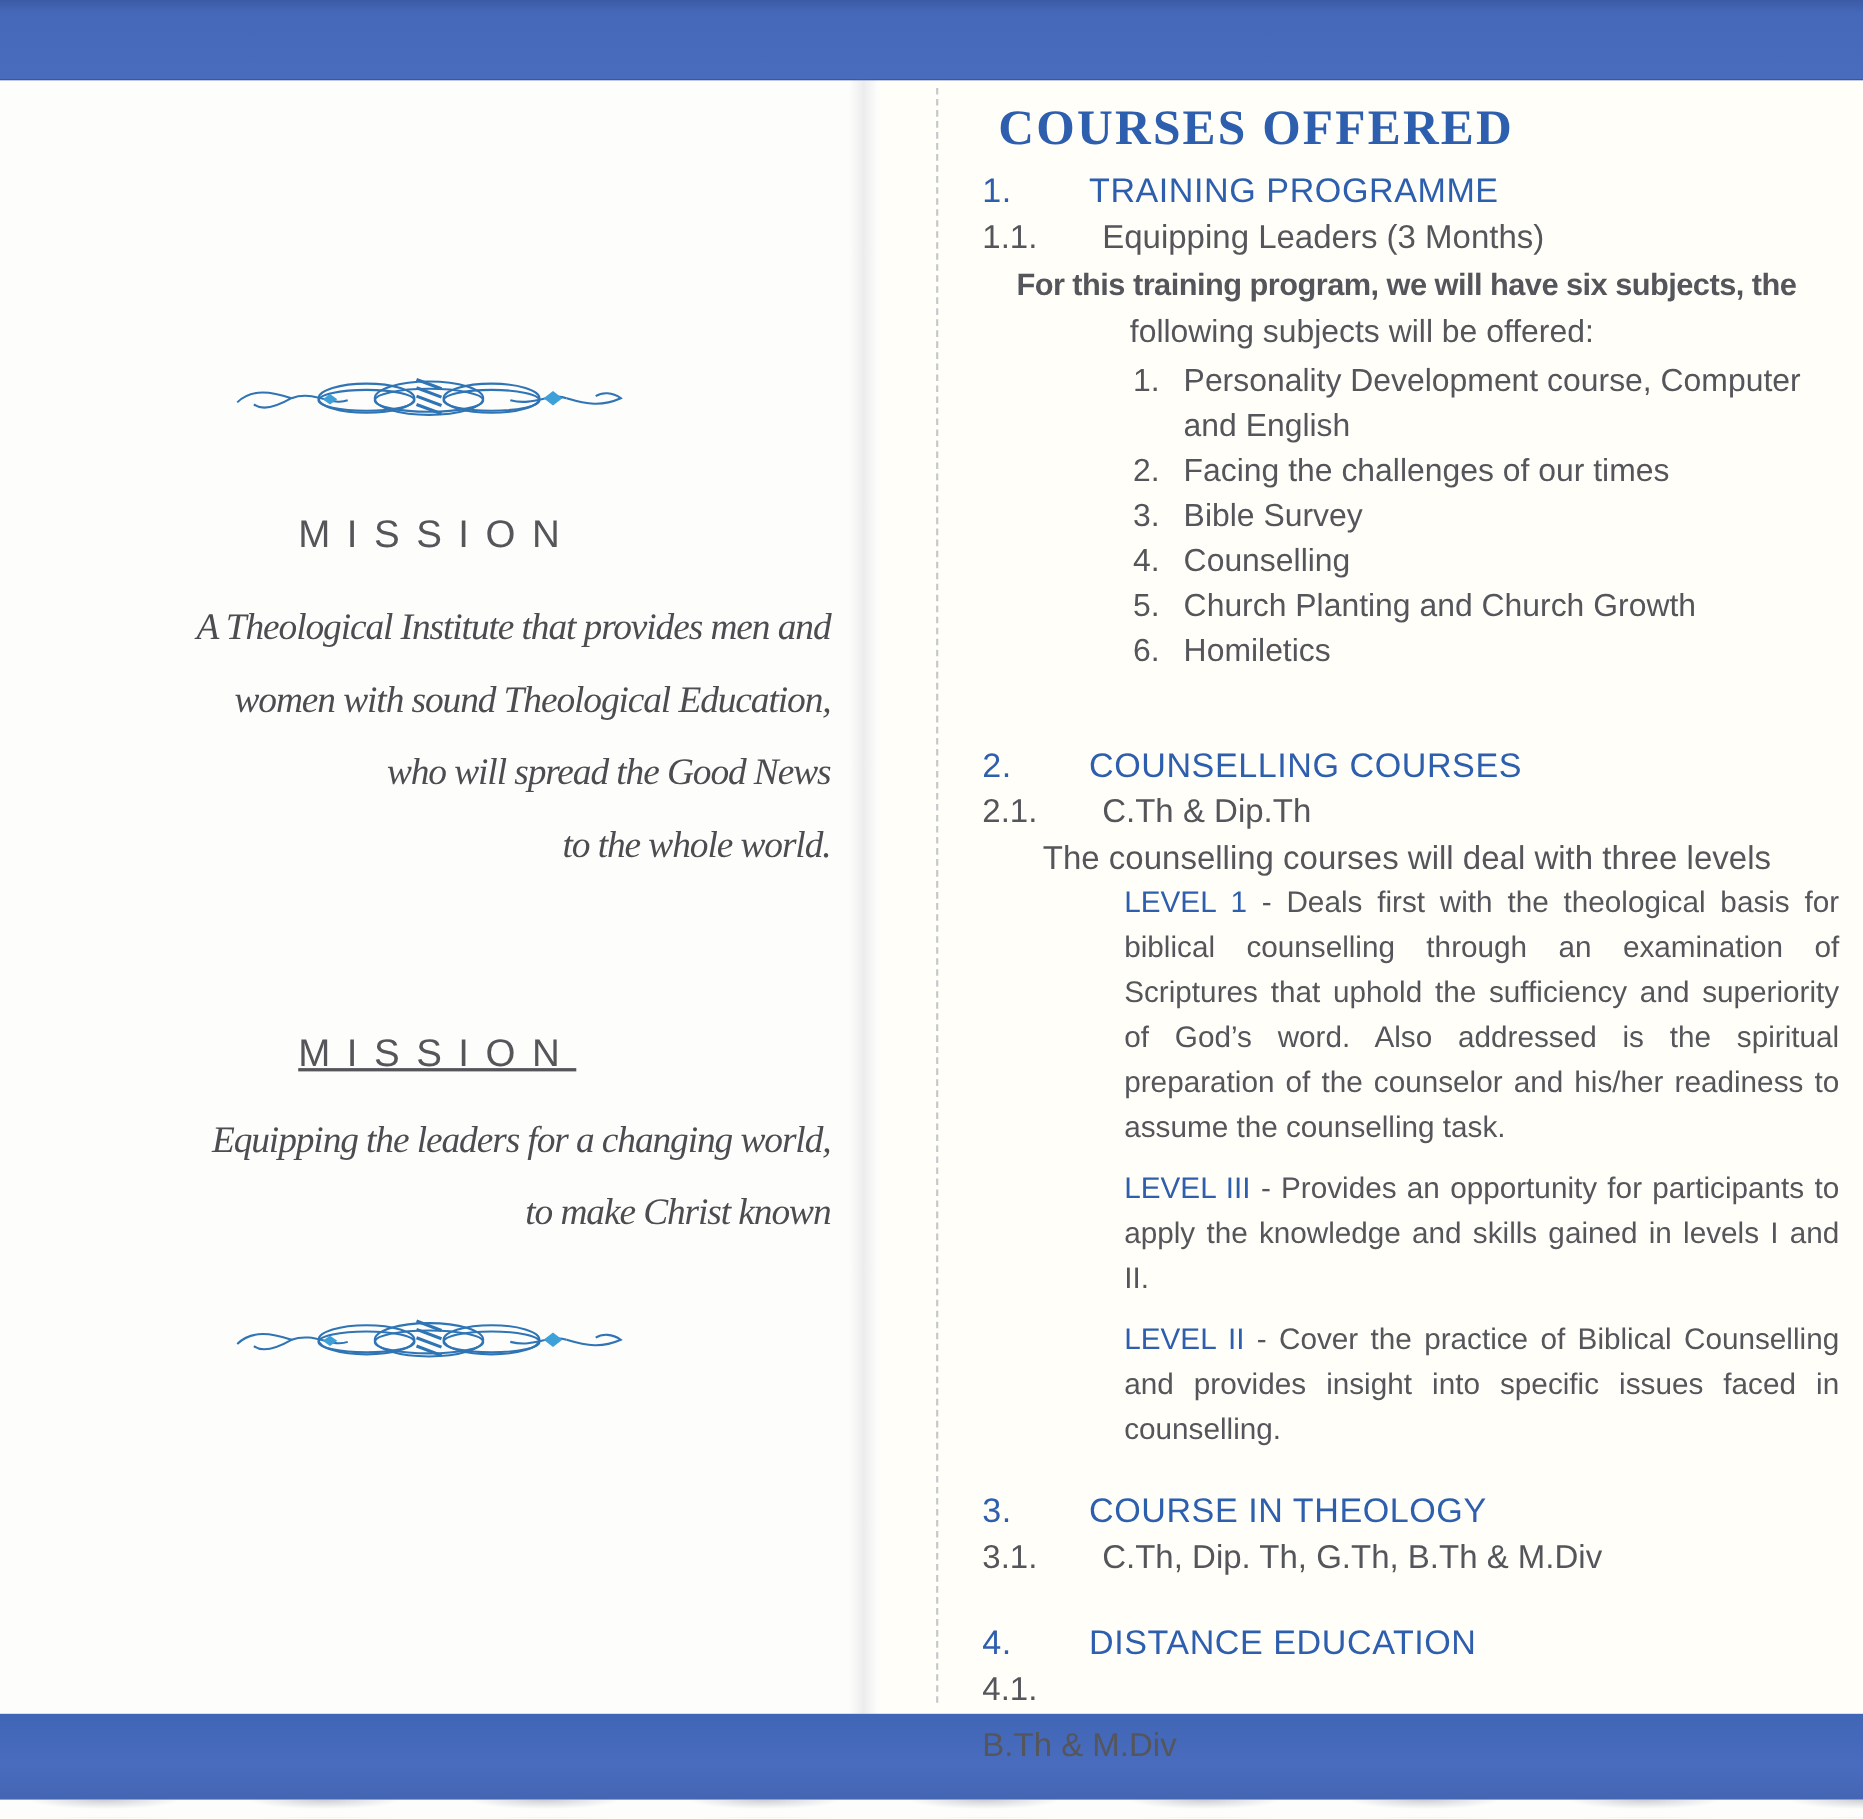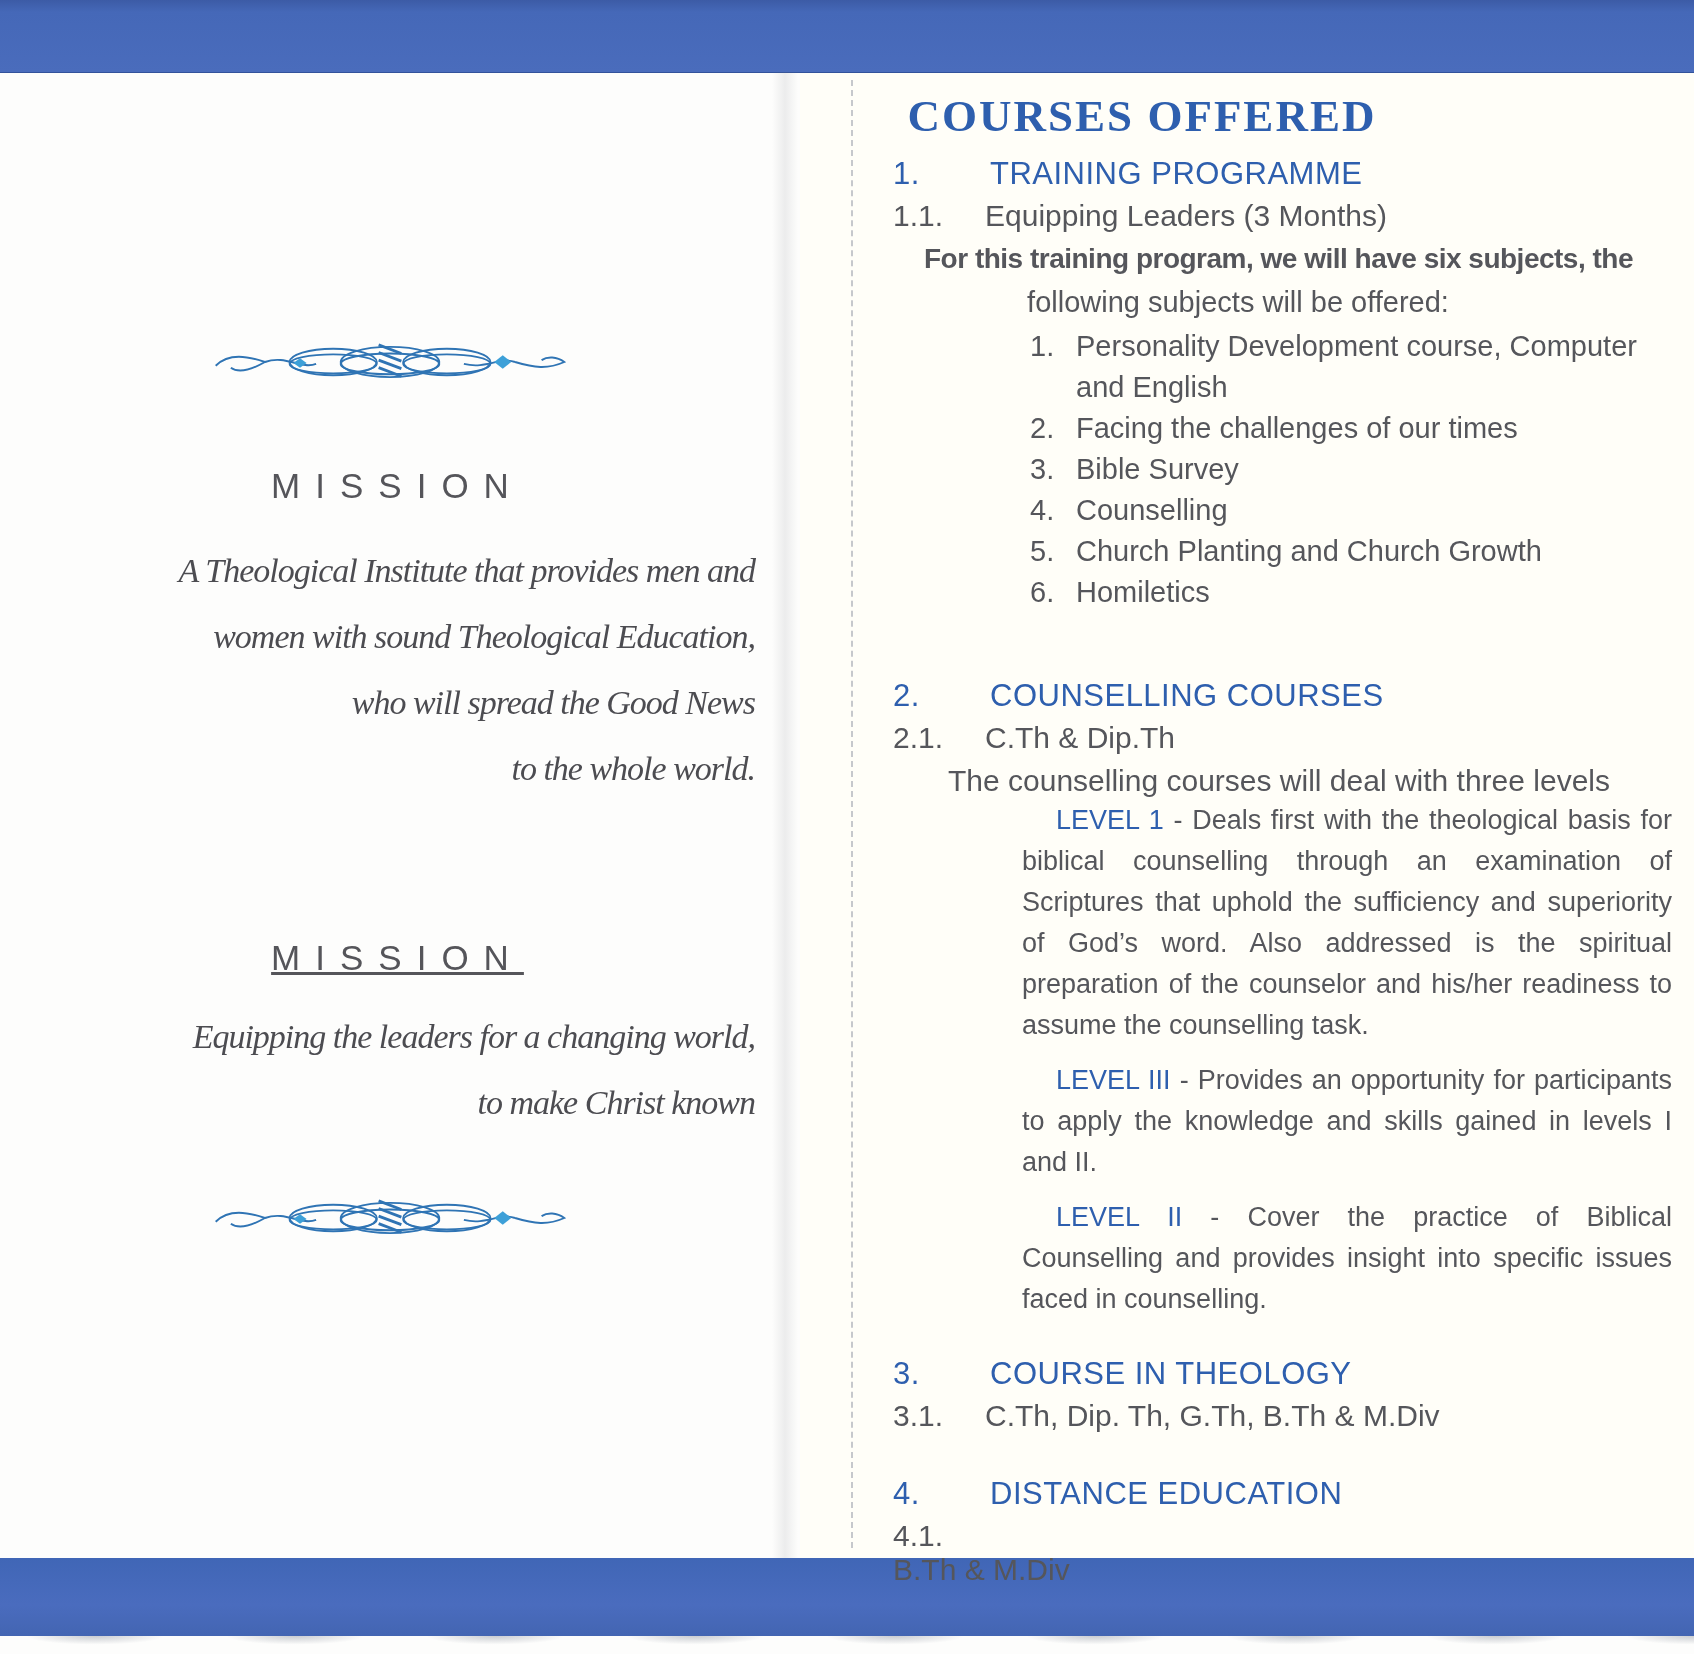--- a/index.html
+++ b/index.html
@@ -52,36 +52,36 @@
   .mission-p{top:1004px;}
 
   
   .title{
     position:absolute;left:806px;top:90px;width:672px;text-align:center;
     font-family:"Liberation Serif",serif;font-weight:bold;
     font-size:45px;letter-spacing:2px;color:#2e5fae;
   }
   .sec{position:absolute;left:893px;display:flex;color:#2e5fae;font-size:31px;letter-spacing:.5px;white-space:nowrap;}
   .sec .n{width:97px;flex:none;}
-  .sub{position:absolute;left:893px;display:flex;color:#55565b;font-size:30px;white-space:nowrap;}
+  .sub{position:absolute;left:893px;display:flex;color:#55565b;font-size:30px;white-space:nowrap;gap:17px;}
   .sub .n{width:92px;flex:none;}
   .s1-h{top:156px;} .s1-sub{top:199px;}
   .s2-h{top:678px;} .s2-sub{top:721px;}
   .s3-h{top:1356px;} .s3-sub{top:1399px;}
   .s4-h{top:1476px;} .s4-sub{top:1519px;flex-direction:column;}
   .intro1{position:absolute;left:924px;top:243px;width:728px;font-size:28px;letter-spacing:-.5px;white-space:nowrap;font-weight:bold;}
   .intro2{position:absolute;left:948px;top:286px;width:580px;text-align:center;font-size:29px;}
   .subjects{position:absolute;left:1030px;top:326px;width:636px;font-size:29px;line-height:41px;}
   .subj{display:flex;}
   .subj .sn{width:46px;flex:none;}
   .subj .st{width:588px;}
   .intro3{position:absolute;left:948px;top:764px;width:726px;font-size:30px;white-space:nowrap;}
   .levels{position:absolute;left:1022px;top:800px;width:650px;}
   .level{margin:0 0 14px 0;text-align:justify;font-size:27px;line-height:41px;color:#55565b;}
-  .lvl{color:#2e5fae;margin-left:34px;}
+  .lvl{color:#2e5fae;}
 </style>
 </head>
 <body>
 
 <div class="page">
 
   <div class="right-tint"></div>
   <div class="band-top"></div>
   <div class="band-bottom"></div>
   <div class="crease"></div>

